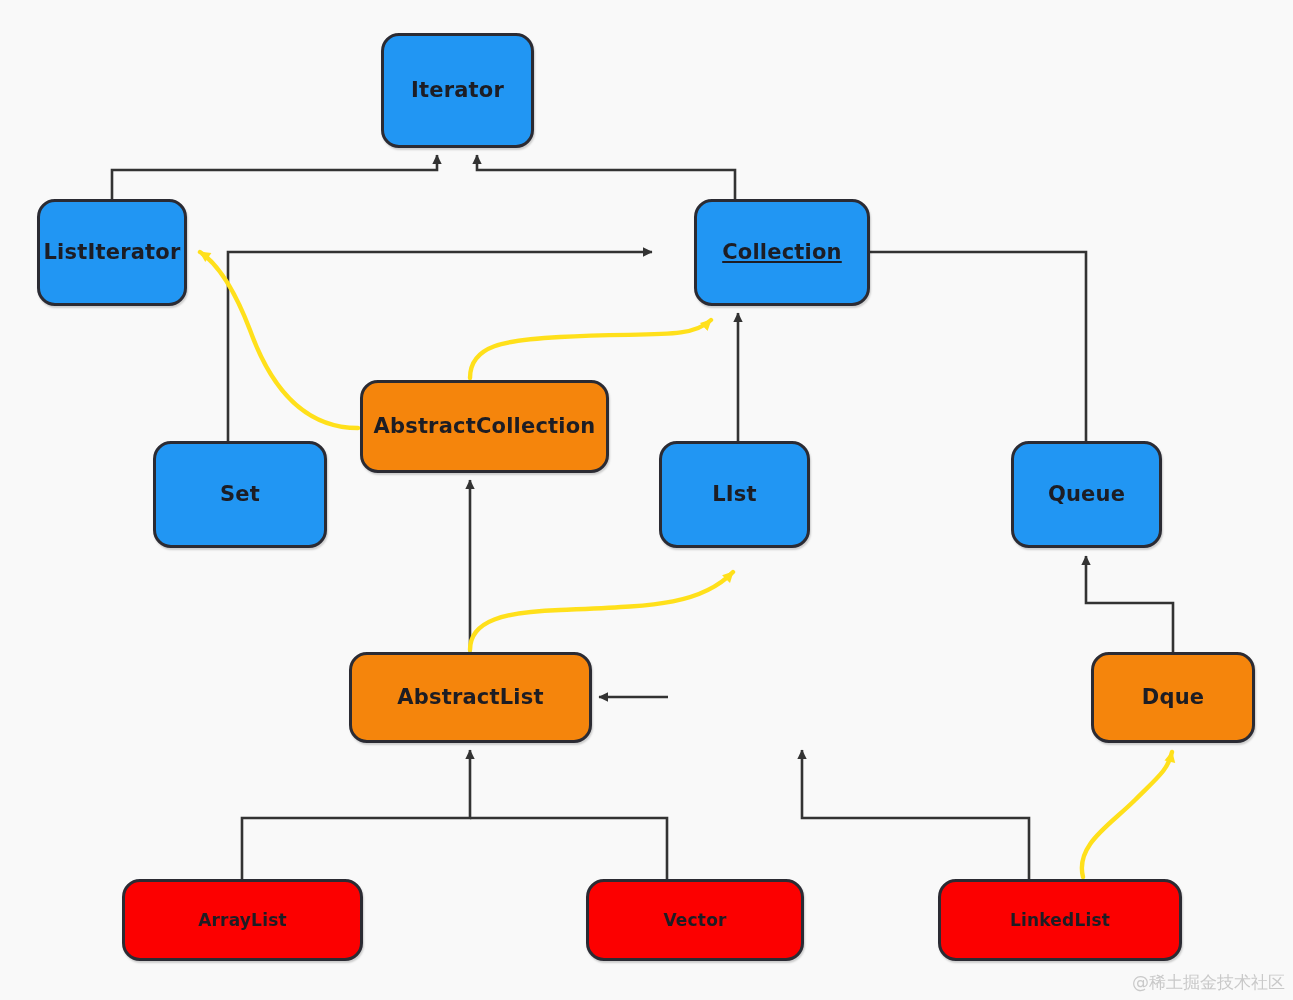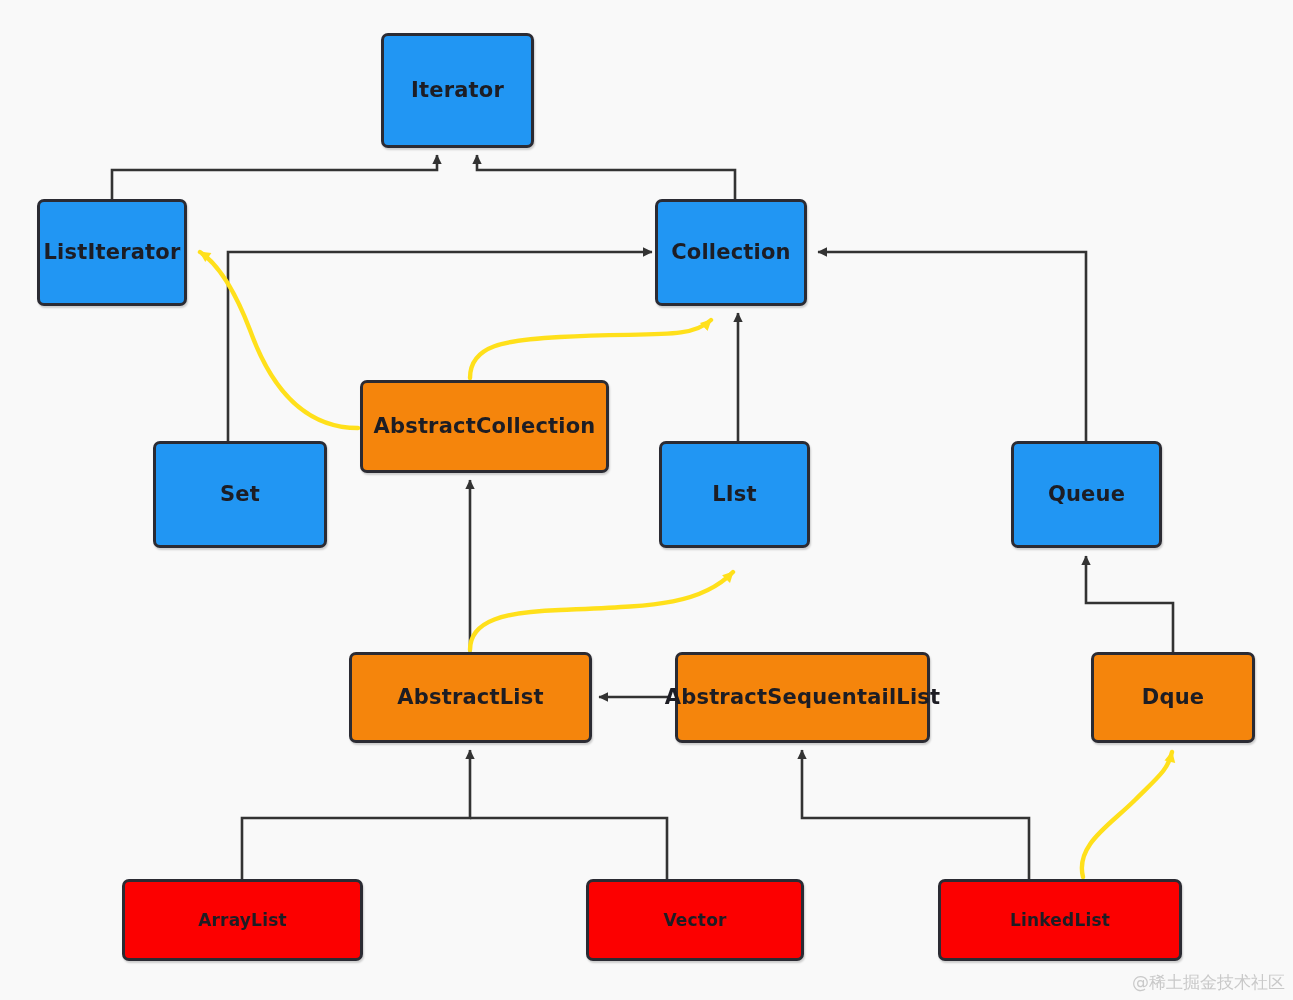--- a/index.html
+++ b/index.html
@@ -20,21 +20,21 @@
     position: absolute;
     left: 0; top: 0;
     width: 1293px;
     height: 1000px;
     pointer-events: none;
   }
   .node {
     position: absolute;
     box-sizing: border-box;
     border: 3px solid #2b2b33;
-    border-radius: 7px;
+    border-radius: 18px;
     display: flex;
     align-items: center;
     justify-content: center;
     color: #1d1d24;
     font-weight: bold;
     letter-spacing: .2px;
     text-align: center;
     line-height: 1.1;
     z-index: 2;
     box-shadow: 1px 2px 2px rgba(0,0,0,.18);
@@ -91,21 +91,21 @@
   </svg>
 
   <div class="node node-interface" style="left:381px;top:33px;width:153px;height:115px;">
     <span>Iterator</span>
   </div>
 
   <div class="node node-interface" style="left:37px;top:199px;width:150px;height:107px;">
     <span>ListIterator</span>
   </div>
 
-  <div class="node node-interface" style="left:655px;top:199px;width:152px;height:107px;">
+  <div class="node node-interface" style="left:694px;top:199px;width:176px;height:107px;text-decoration:underline;">
     <span>Collection</span>
   </div>
 
   <div class="node node-interface" style="left:153px;top:441px;width:174px;height:107px;">
     <span>Set</span>
   </div>
 
   <div class="node node-interface" style="left:659px;top:441px;width:151px;height:107px;">
     <span>LIst</span>
   </div>
@@ -115,23 +115,20 @@
   </div>
 
   <div class="node node-abstract" style="left:360px;top:380px;width:249px;height:93px;">
     <span>AbstractCollection</span>
   </div>
 
   <div class="node node-abstract" style="left:349px;top:652px;width:243px;height:91px;">
     <span>AbstractList</span>
   </div>
 
-  <div class="node node-abstract" style="left:675px;top:652px;width:255px;height:91px;">
-    <span>AbstractSequentailList</span>
-  </div>
 
   <div class="node node-abstract" style="left:1091px;top:652px;width:164px;height:91px;">
     <span>Dque</span>
   </div>
 
   <div class="node node-concrete" style="left:122px;top:879px;width:241px;height:82px;">
     <span>ArrayList</span>
   </div>
 
   <div class="node node-concrete" style="left:546px;top:879px;width:218px;height:82px;margin-left:40px;">

